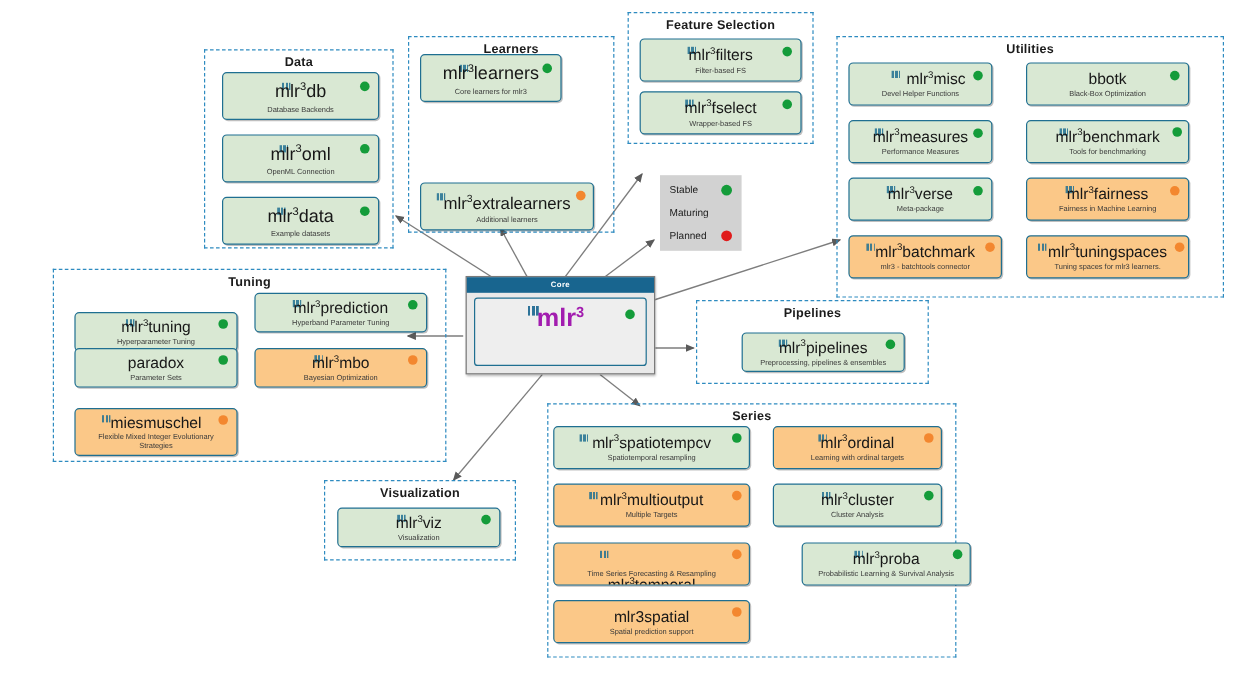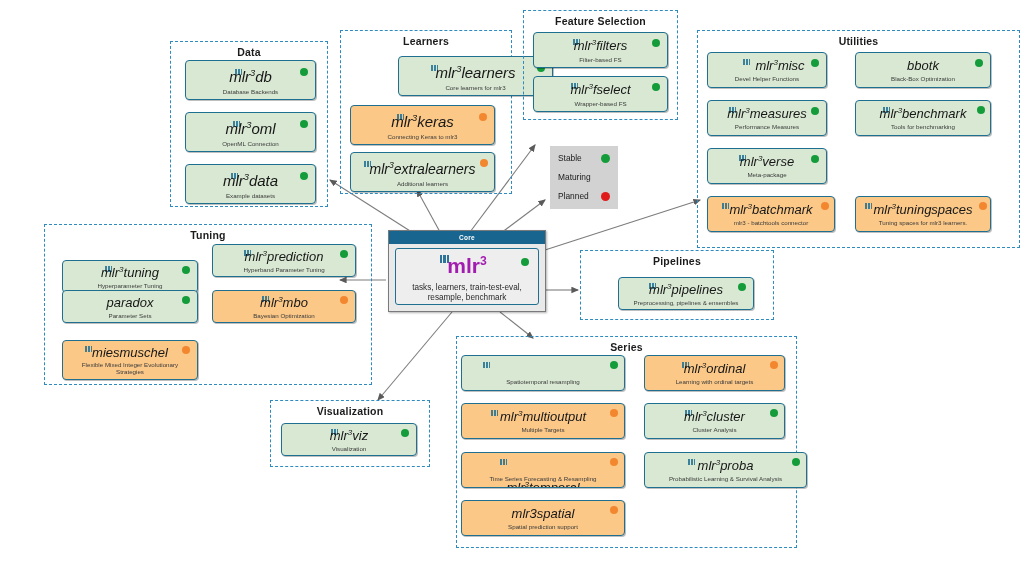--- a/index.html
+++ b/index.html
@@ -38,21 +38,20 @@
     box-shadow:1px 1px 0 rgba(0,0,0,.25);
     overflow:hidden;
   }
   .pkg.maturing{background:#fbc888;}
   .pkg .name{
     position:absolute;left:0;right:0;
     text-align:center;
     color:#171717;
     white-space:nowrap;
     font-weight:400;
-    font-style:italic;
   }
   .pkg .name .sup{
     font-size:.62em;
     vertical-align:super;
     line-height:0;
   }
   .pkg .desc{
     position:absolute;left:0;right:0;
     text-align:center;
     color:#3a3a3a;
@@ -178,31 +177,25 @@
   <div class="pkg" style="left:185px;top:164px;width:131px;height:40px;">
     <span class="glyph" style="left:45px;top:8px;"></span>
     <span class="name s-name" style="top:7px;">mlr<span class="sup">3</span><span>data</span></span>
     <span class="desc s-desc" style="top:27px;">Example datasets</span>
     <span class="dot" style="right:7px;top:7px;"></span>
   </div>
 
   <div class="group" style="left:340px;top:30px;width:172px;height:164px;">
     <div class="group-title">Learners</div>
   </div>
-  <div class="pkg" style="left:350px;top:56px;width:155px;height:40px;margin-left:48px;">
+  <div class="pkg" style="left:350px;top:45px;width:118px;height:40px;">
     <span class="glyph" style="left:32px;top:8px;"></span>
     <span class="name s-name" style="top:7px;">mlr<span class="sup">3</span><span>learners</span></span>
     <span class="desc s-desc" style="top:27px;">Core learners for mlr3</span>
     <span class="dot" style="right:7px;top:7px;"></span>
-  </div>
-  <div class="pkg maturing" style="left:350px;top:105px;width:145px;height:40px;">
-    <span class="glyph" style="left:46px;top:8px;"></span>
-    <span class="name s-name" style="top:7px;">mlr<span class="sup">3</span><span>keras</span></span>
-    <span class="desc s-desc" style="top:27px;">Connecting Keras to mlr3</span>
-    <span class="dot maturing" style="right:7px;top:7px;"></span>
   </div>
   <div class="pkg" style="left:350px;top:152px;width:145px;height:40px;">
     <span class="glyph" style="left:13px;top:8px;"></span>
     <span class="name m-name" style="top:8px;">mlr<span class="sup">3</span><span>extralearners</span></span>
     <span class="desc s-desc" style="top:27px;">Additional learners</span>
     <span class="dot maturing" style="right:6px;top:6px;"></span>
   </div>
 
   <div class="group" style="left:523px;top:10px;width:155px;height:110px;">
     <div class="group-title">Feature Selection</div>
@@ -244,20 +237,26 @@
     <span class="glyph" style="left:27px;top:6px;"></span>
     <span class="name sm-name" style="top:5px;">mlr<span class="sup">3</span><span>benchmark</span></span>
     <span class="desc s-desc" style="top:22px;">Tools for benchmarking</span>
     <span class="dot" style="right:5px;top:5px;"></span>
   </div>
   <div class="pkg" style="left:707px;top:148px;width:120px;height:36px;">
     <span class="glyph" style="left:31px;top:6px;"></span>
     <span class="name sm-name" style="top:5px;">mlr<span class="sup">3</span><span>verse</span></span>
     <span class="desc s-desc" style="top:22px;">Meta-package</span>
     <span class="dot" style="right:7px;top:6px;"></span>
+  </div>
+  <div class="pkg maturing" style="left:855px;top:148px;width:136px;height:36px;">
+    <span class="glyph" style="left:32px;top:6px;"></span>
+    <span class="name sm-name" style="top:5px;">mlr<span class="sup">3</span><span>fairness</span></span>
+    <span class="desc s-desc" style="top:22px;">Fairness in Machine Learning</span>
+    <span class="dot maturing" style="right:7px;top:6px;"></span>
   </div>
   <div class="pkg maturing" style="left:707px;top:196px;width:128px;height:36px;">
     <span class="glyph" style="left:14px;top:6px;"></span>
     <span class="name sm-name" style="top:5px;">mlr<span class="sup">3</span><span>batchmark</span></span>
     <span class="desc s-desc" style="top:22px;">mlr3 - batchtools connector</span>
     <span class="dot maturing" style="right:5px;top:5px;"></span>
   </div>
   <div class="pkg maturing" style="left:855px;top:196px;width:136px;height:36px;">
     <span class="glyph" style="left:9px;top:6px;"></span>
     <span class="name sm-name" style="top:5px;">mlr<span class="sup">3</span><span>tuningspaces</span></span>
@@ -278,21 +277,20 @@
       <span class="lbl">Planned</span>
       <span class="ldot" style="background:#e01b1b;"></span>
     </div>
   </div>
 
   <div id="core" style="left:388px;top:230px;width:158px;height:82px;">
     <div class="hdr">Core</div>
     <div class="inner">
       <span class="glyph"></span>
       <div class="ctitle">mlr<span class="sup">3</span></div>
-      <div class="cdesc">tasks, learners, train-test-eval, resample, benchmark</div>
       <span class="dot"></span>
     </div>
   </div>
 
   <div class="group" style="left:44px;top:224px;width:328px;height:161px;">
     <div class="group-title">Tuning</div>
   </div>
   <div class="pkg" style="left:62px;top:244px;width:136px;height:33px;margin-top:16px;">
     <span class="glyph" style="left:42px;top:5px;"></span>
     <span class="name sm-name" style="top:4px;">mlr<span class="sup">3</span><span>tuning</span></span>
@@ -341,20 +339,21 @@
     <span class="name sm-name" style="top:4px;">mlr<span class="sup">3</span><span>viz</span></span>
     <span class="desc s-desc" style="top:21px;">Visualization</span>
     <span class="dot" style="right:7px;top:5px;"></span>
   </div>
 
   <div class="group" style="left:456px;top:336px;width:341px;height:212px;">
     <div class="group-title">Series</div>
   </div>
   <div class="pkg" style="left:461px;top:355px;width:164px;height:36px;">
     <span class="glyph" style="left:21px;top:6px;"></span>
+    <span class="name sm-name" style="top:5px;">mlr<span class="sup">3</span><span>spatiotempcv</span></span>
     <span class="desc s-desc" style="top:22px;">Spatiotemporal resampling</span>
     <span class="dot" style="right:6px;top:5px;"></span>
   </div>
   <div class="pkg maturing" style="left:644px;top:355px;width:141px;height:36px;">
     <span class="glyph" style="left:37px;top:6px;"></span>
     <span class="name sm-name" style="top:5px;">mlr<span class="sup">3</span><span>ordinal</span></span>
     <span class="desc s-desc" style="top:22px;">Learning with ordinal targets</span>
     <span class="dot maturing" style="right:6px;top:5px;"></span>
   </div>
   <div class="pkg maturing" style="left:461px;top:403px;width:164px;height:36px;">
@@ -368,21 +367,21 @@
     <span class="name sm-name" style="top:5px;">mlr<span class="sup">3</span><span>cluster</span></span>
     <span class="desc s-desc" style="top:22px;">Cluster Analysis</span>
     <span class="dot" style="right:6px;top:5px;"></span>
   </div>
   <div class="pkg maturing" style="left:461px;top:452px;width:164px;height:36px;">
     <span class="glyph" style="left:38px;top:6px;"></span>
     <span class="name sm-name" style="top:5px;margin-top:22px;">mlr<span class="sup">3</span><span>temporal</span></span>
     <span class="desc s-desc" style="top:22px;">Time Series Forecasting &amp; Resampling</span>
     <span class="dot maturing" style="right:6px;top:5px;"></span>
   </div>
-  <div class="pkg" style="left:644px;top:452px;width:163px;height:36px;">
+  <div class="pkg" style="left:668px;top:452px;width:141px;height:36px;">
     <span class="glyph" style="left:43px;top:6px;"></span>
     <span class="name sm-name" style="top:5px;">mlr<span class="sup">3</span><span>proba</span></span>
     <span class="desc s-desc" style="top:22px;">Probabilistic Learning &amp; Survival Analysis</span>
     <span class="dot" style="right:6px;top:5px;"></span>
   </div>
   <div class="pkg maturing" style="left:461px;top:500px;width:164px;height:36px;">
     <span class="name sm-name" style="top:5px;">mlr3spatial</span>
     <span class="desc s-desc" style="top:22px;">Spatial prediction support</span>
     <span class="dot maturing" style="right:6px;top:5px;"></span>
   </div>

